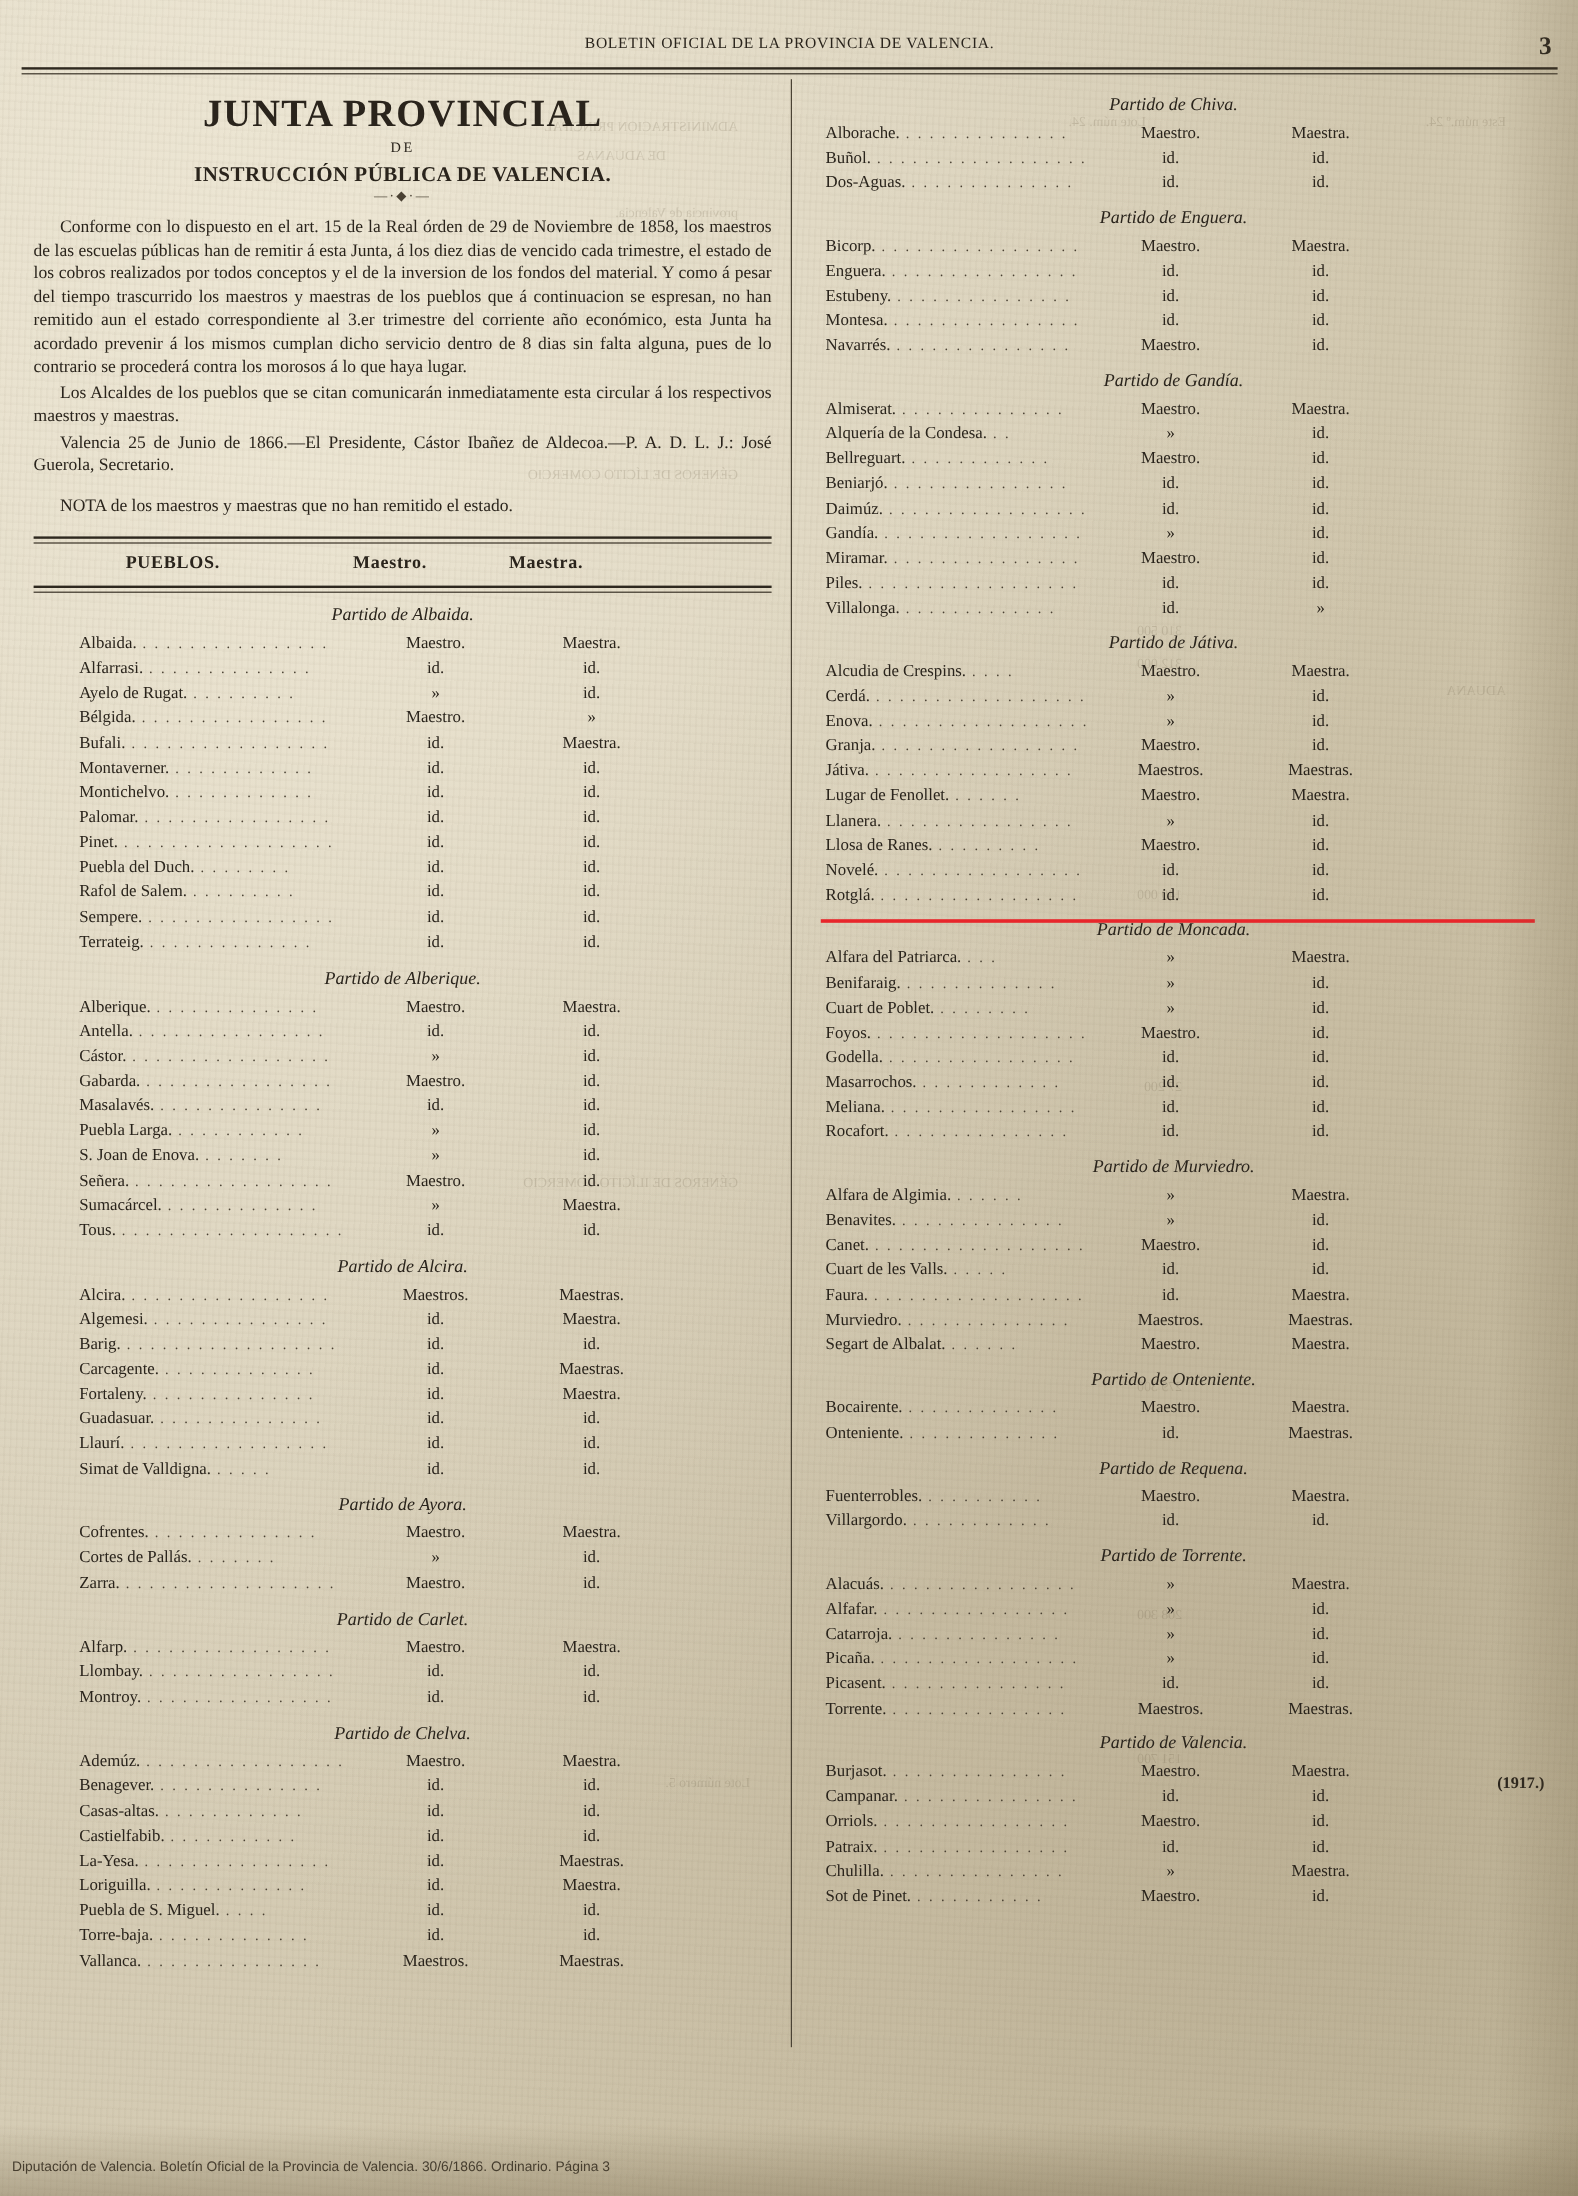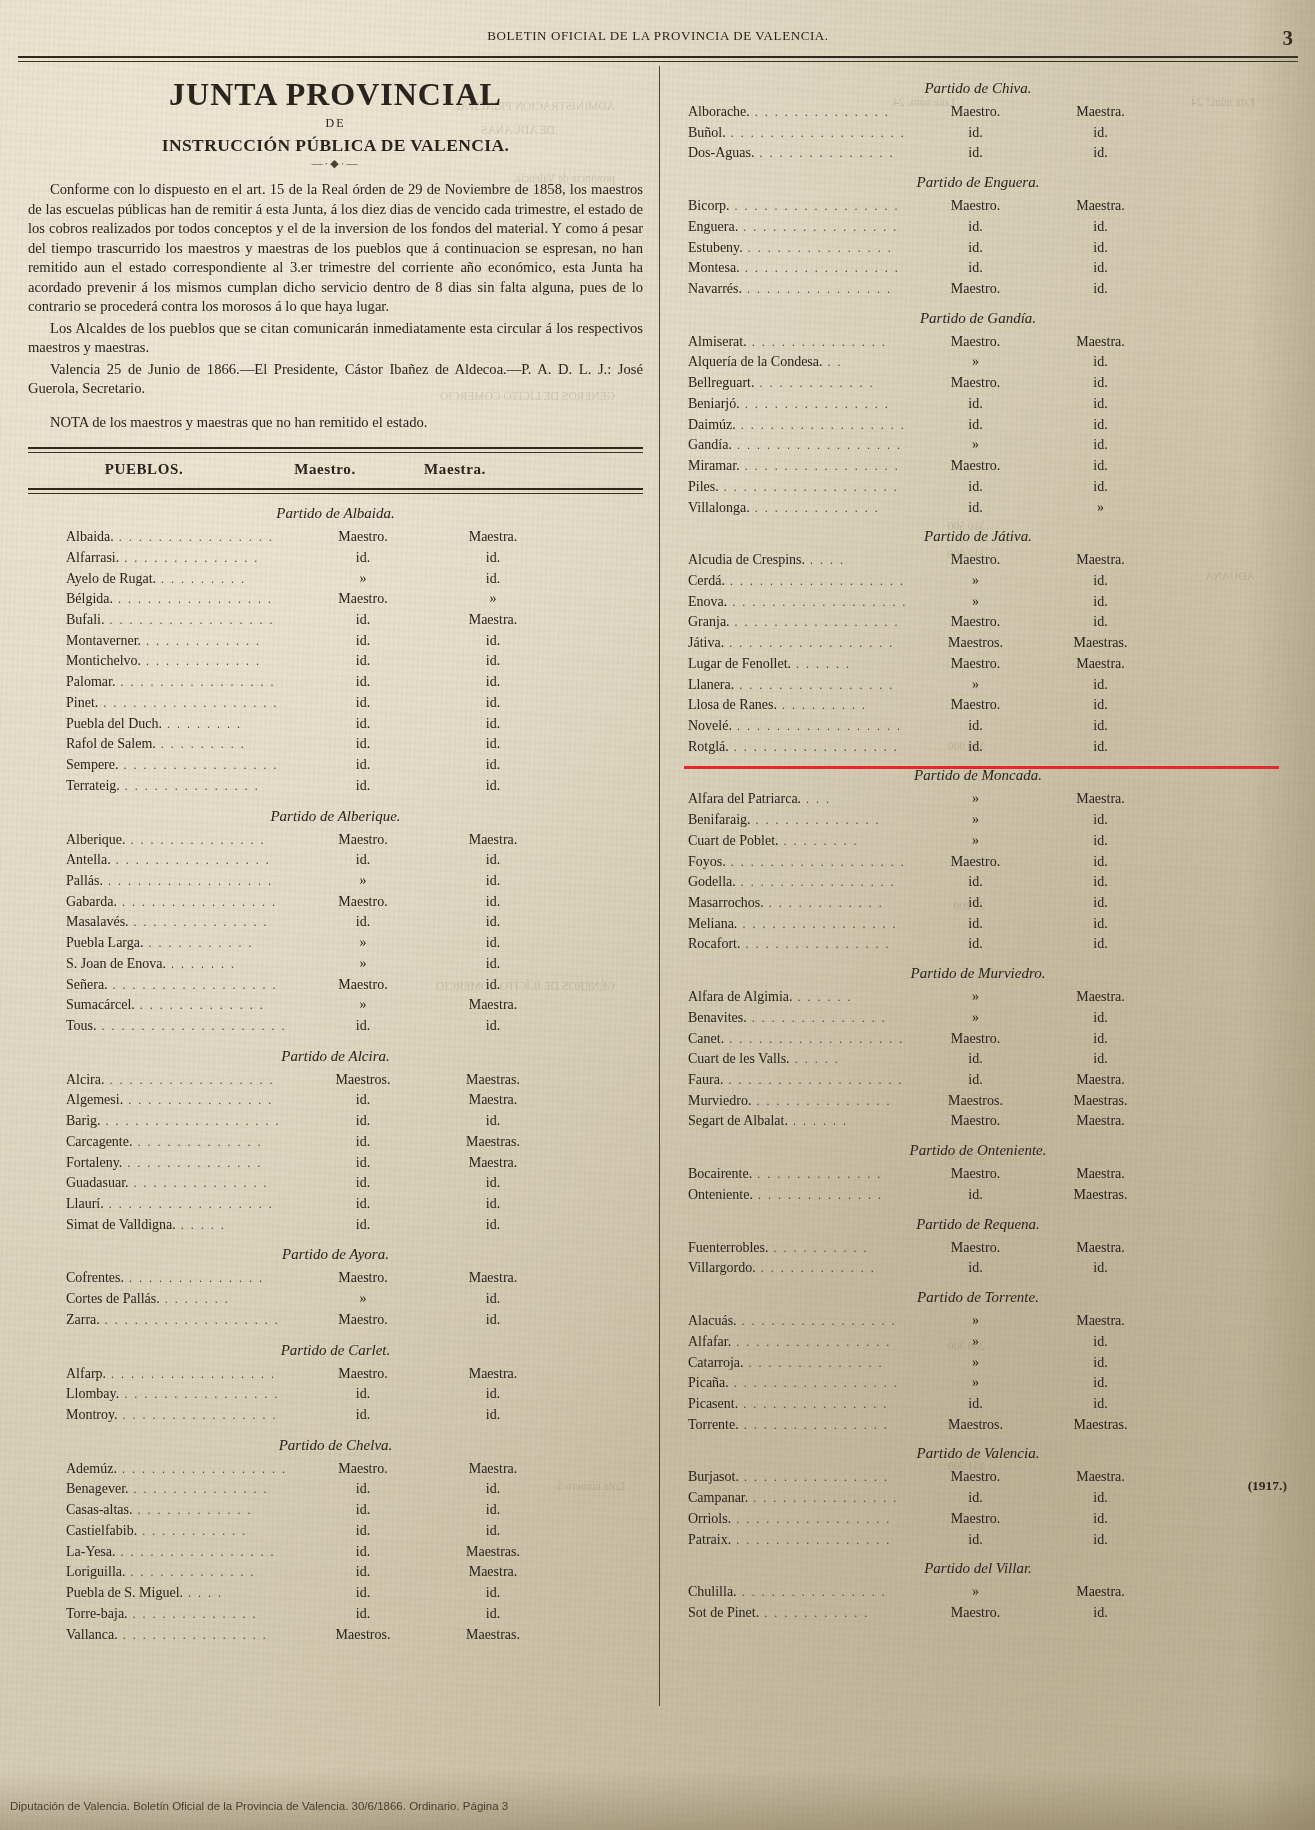--- a/index.html
+++ b/index.html
@@ -265,21 +265,21 @@
           <div class="name"><span>Alberique.</span><span class="dots"> . . . . . . . . . . . . . . </span></div>
           <div class="m1">Maestro.</div>
           <div class="m2">Maestra.</div>
         </div>
         <div class="row">
           <div class="name"><span>Antella.</span><span class="dots"> . . . . . . . . . . . . . . . . </span></div>
           <div class="m1">id.</div>
           <div class="m2">id.</div>
         </div>
         <div class="row">
-          <div class="name"><span>Pallás.</span><span class="dots"> . . . . . . . . . . . . . . . . . </span></div>
+          <div class="name"><span>Cástor.</span><span class="dots"> . . . . . . . . . . . . . . . . . </span></div>
           <div class="m1">»</div>
           <div class="m2">id.</div>
         </div>
         <div class="row">
           <div class="name"><span>Gabarda.</span><span class="dots"> . . . . . . . . . . . . . . . . </span></div>
           <div class="m1">Maestro.</div>
           <div class="m2">id.</div>
         </div>
         <div class="row">
           <div class="name"><span>Masalavés.</span><span class="dots"> . . . . . . . . . . . . . . </span></div>
@@ -718,21 +718,20 @@
         <div class="row">
           <div class="name"><span>Orriols.</span><span class="dots"> . . . . . . . . . . . . . . . . </span></div>
           <div class="m1">Maestro.</div>
           <div class="m2">id.</div>
         </div>
         <div class="row">
           <div class="name"><span>Patraix.</span><span class="dots"> . . . . . . . . . . . . . . . . </span></div>
           <div class="m1">id.</div>
           <div class="m2">id.</div>
         </div>
-        <div class="partido">Partido del Villar.</div>
         <div class="row">
           <div class="name"><span>Chulilla.</span><span class="dots"> . . . . . . . . . . . . . . . </span></div>
           <div class="m1">»</div>
           <div class="m2">Maestra.</div>
         </div>
         <div class="row">
           <div class="name"><span>Sot de Pinet.</span><span class="dots"> . . . . . . . . . . . </span></div>
           <div class="m1">Maestro.</div>
           <div class="m2">id.</div>
         </div>

